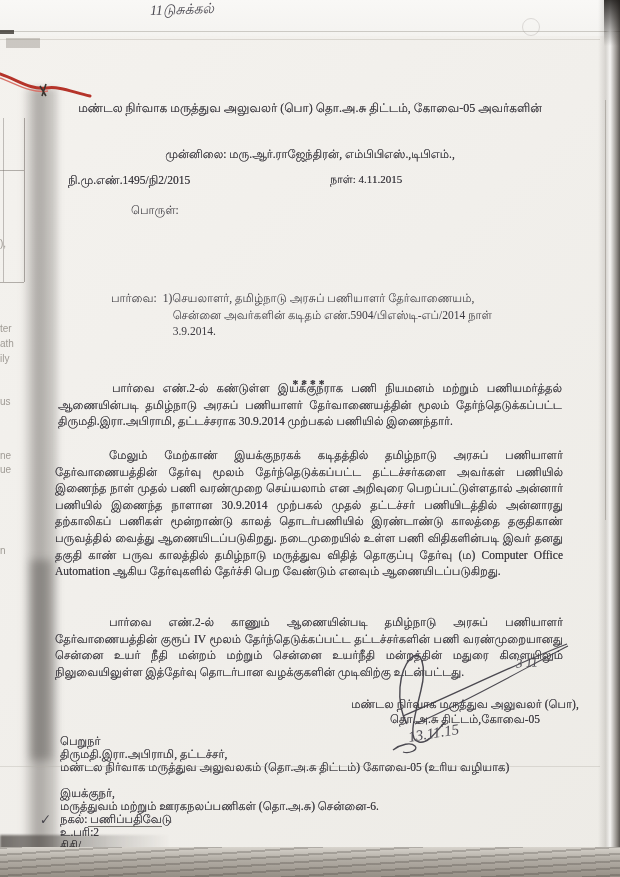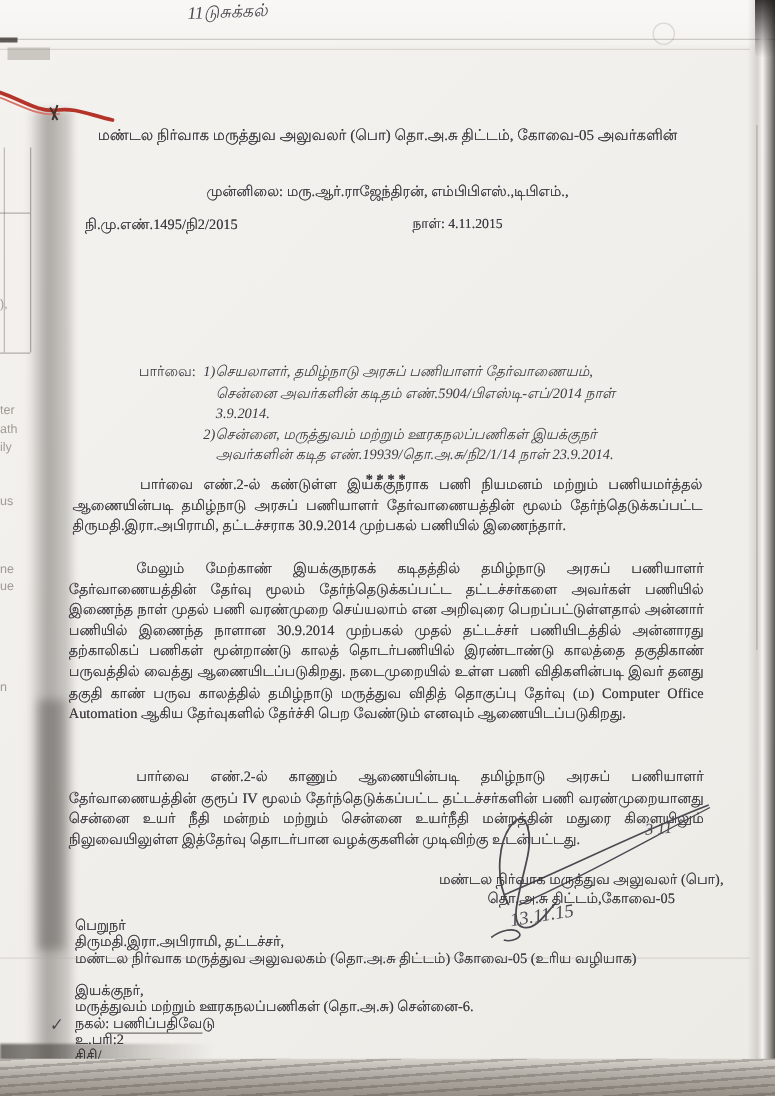--- a/index.html
+++ b/index.html
@@ -31,21 +31,21 @@
   .dark-dash{position:absolute;left:0;top:30px;width:14px;height:4px;background:#3a3530;opacity:.8;}
   .dark-dash2{position:absolute;left:6px;top:38px;width:34px;height:10px;background:#7d7870;opacity:.35;}
   
   .t{position:absolute;font-size:11.5px;line-height:16px;text-shadow:0 0 .4px rgba(60,58,64,.75);}
   .center{left:0;width:620px;text-align:center;}
   .just{text-align:justify;}
   .ghost-frag{position:absolute;left:0;font:10px "Liberation Sans",sans-serif;color:#8b867f;opacity:.8;}
   .hand{position:absolute;color:#4c4a52;font-style:italic;text-shadow:none;}
   .subject-row{position:absolute;display:flex;gap:6px;font-size:11.5px;line-height:16.5px;}
   .label{white-space:nowrap;}
-  .hang{padding-left:10px;text-indent:-10px;font-style:italic;}
+  .hang{padding-left:10px;text-indent:-10px;}
   .sig-svg{position:absolute;}
   .underline-mark{position:absolute;height:1px;background:#55524d;opacity:.8;}
   .tick{position:absolute;font-size:13px;color:#45434a;transform:rotate(-8deg) skewX(-12deg);}
 </style>
 </head>
 <body>
 
 <div id="scan">
   <div class="paper"></div>
   <div class="top-strip"></div>
@@ -78,27 +78,27 @@
 
   <span class="hand" style="left:150px;top:2px;font-size:14px;transform:rotate(-2deg)">11டுசுக்கல்</span>
 
   <div class="t center" style="top:100px;font-size:12px">மண்டல நிர்வாக மருத்துவ அலுவலர் (பொ) தொ.அ.சு திட்டம், கோவை-05 அவர்களின்</div>
   <div class="t center" style="top:146px">முன்னிலை: மரு.ஆர்.ராஜேந்திரன், எம்பிபிஎஸ்.,டிபிஎம்.,</div>
 
   <div class="t" style="left:68px;top:172px">நி.மு.எண்.1495/நி2/2015</div>
   <div class="t" style="left:330px;top:171px;font-size:11px">நாள்: 4.11.2015</div>
 
   <div class="subject-row" style="left:131px;top:202px;width:315px">
+    <span class="label">பொருள்:</span>
   </div>
 
   <div class="subject-row" style="left:111px;top:290px;width:410px">
     <span class="label">பார்வை:</span>
     <span style="width:352px">
       <span class="hang" style="display:block">1)செயலாளர், தமிழ்நாடு அரசுப் பணியாளர் தேர்வாணையம், சென்னை அவர்களின் கடிதம் எண்.5904/பிஎஸ்டி-எப்/2014 நாள் 3.9.2014.</span>
-      <span class="hang" style="display:block">2)சென்னை, மருத்துவம் மற்றும் ஊரகநலப்பணிகள் இயக்குநர் அவர்களின் கடித எண்.19939/தொ.அ.சு/நி2/1/14 நாள் 23.9.2014.</span>
     </span>
   </div>
 
   <div class="t center" style="top:376px;letter-spacing:3px;font-weight:bold">****</div>
 
   <p class="t just" style="left:58px;top:380px;width:504px;text-indent:54px;margin:0;line-height:16.5px">பார்வை எண்.2-ல் கண்டுள்ள இயக்குநராக பணி நியமனம் மற்றும் பணியமர்த்தல் ஆணையின்படி தமிழ்நாடு அரசுப் பணியாளர் தேர்வாணையத்தின் மூலம் தேர்ந்தெடுக்கப்பட்ட திருமதி.இரா.அபிராமி, தட்டச்சராக 30.9.2014 முற்பகல் பணியில் இணைந்தார்.</p>
   <p class="t just" style="left:55px;top:447px;width:508px;text-indent:54px;margin:0;line-height:16.6px">மேலும் மேற்காண் இயக்குநரகக் கடிதத்தில் தமிழ்நாடு அரசுப் பணியாளர் தேர்வாணையத்தின் தேர்வு மூலம் தேர்ந்தெடுக்கப்பட்ட தட்டச்சர்களை அவர்கள் பணியில் இணைந்த நாள் முதல் பணி வரண்முறை செய்யலாம் என அறிவுரை பெறப்பட்டுள்ளதால் அன்னார் பணியில் இணைந்த நாளான 30.9.2014 முற்பகல் முதல் தட்டச்சர் பணியிடத்தில் அன்னாரது தற்காலிகப் பணிகள் மூன்றாண்டு காலத் தொடர்பணியில் இரண்டாண்டு காலத்தை தகுதிகாண் பருவத்தில் வைத்து ஆணையிடப்படுகிறது. நடைமுறையில் உள்ள பணி விதிகளின்படி இவர் தனது தகுதி காண் பருவ காலத்தில் தமிழ்நாடு மருத்துவ விதித் தொகுப்பு தேர்வு (ம) Computer Office Automation ஆகிய தேர்வுகளில் தேர்ச்சி பெற வேண்டும் எனவும் ஆணையிடப்படுகிறது.</p>
   <p class="t just" style="left:55px;top:614px;width:508px;text-indent:54px;margin:0;line-height:16.6px">பார்வை எண்.2-ல் காணும் ஆணையின்படி தமிழ்நாடு அரசுப் பணியாளர் தேர்வாணையத்தின் குரூப் IV மூலம் தேர்ந்தெடுக்கப்பட்ட தட்டச்சர்களின் பணி வரண்முறையானது சென்னை உயர் நீதி மன்றம் மற்றும் சென்னை உயர்நீதி மன்றத்தின் மதுரை கிளையிலும் நிலுவையிலுள்ள இத்தேர்வு தொடர்பான வழக்குகளின் முடிவிற்கு உடன்பட்டது.</p>
 
   <svg class="sig-svg" style="left:385px;top:632px" width="200" height="125">

